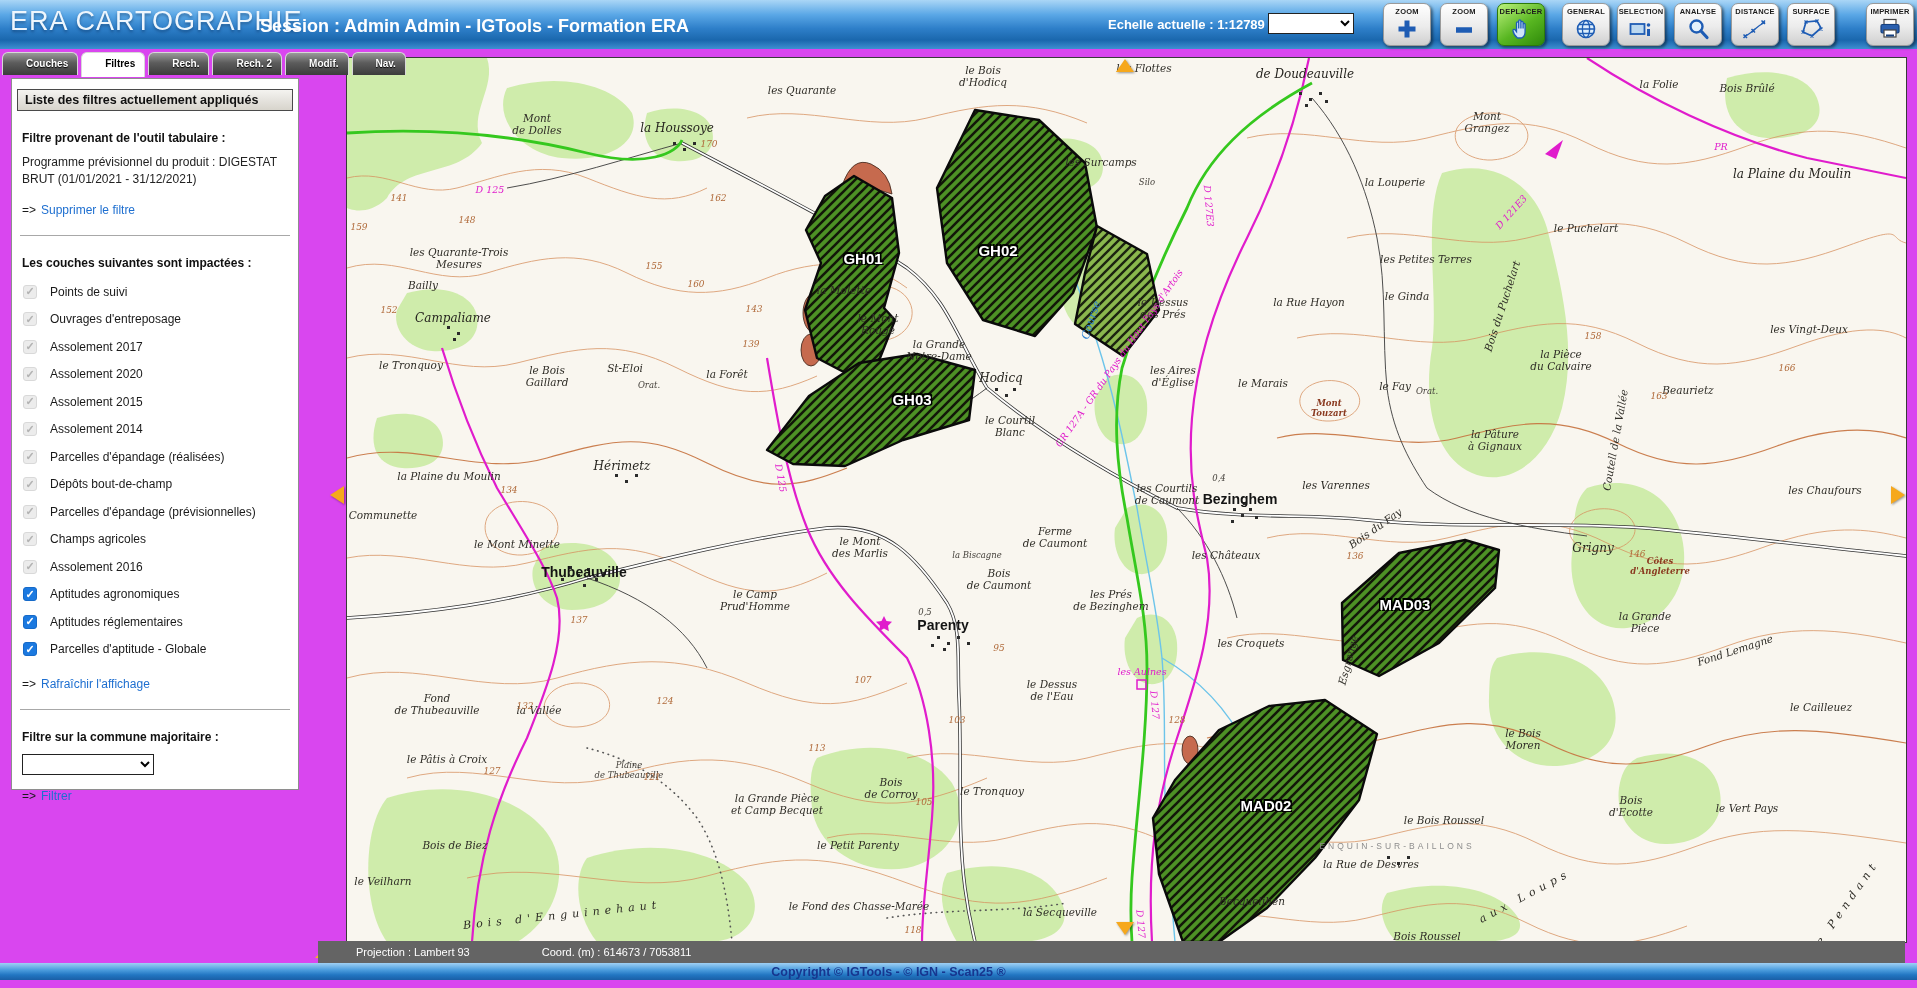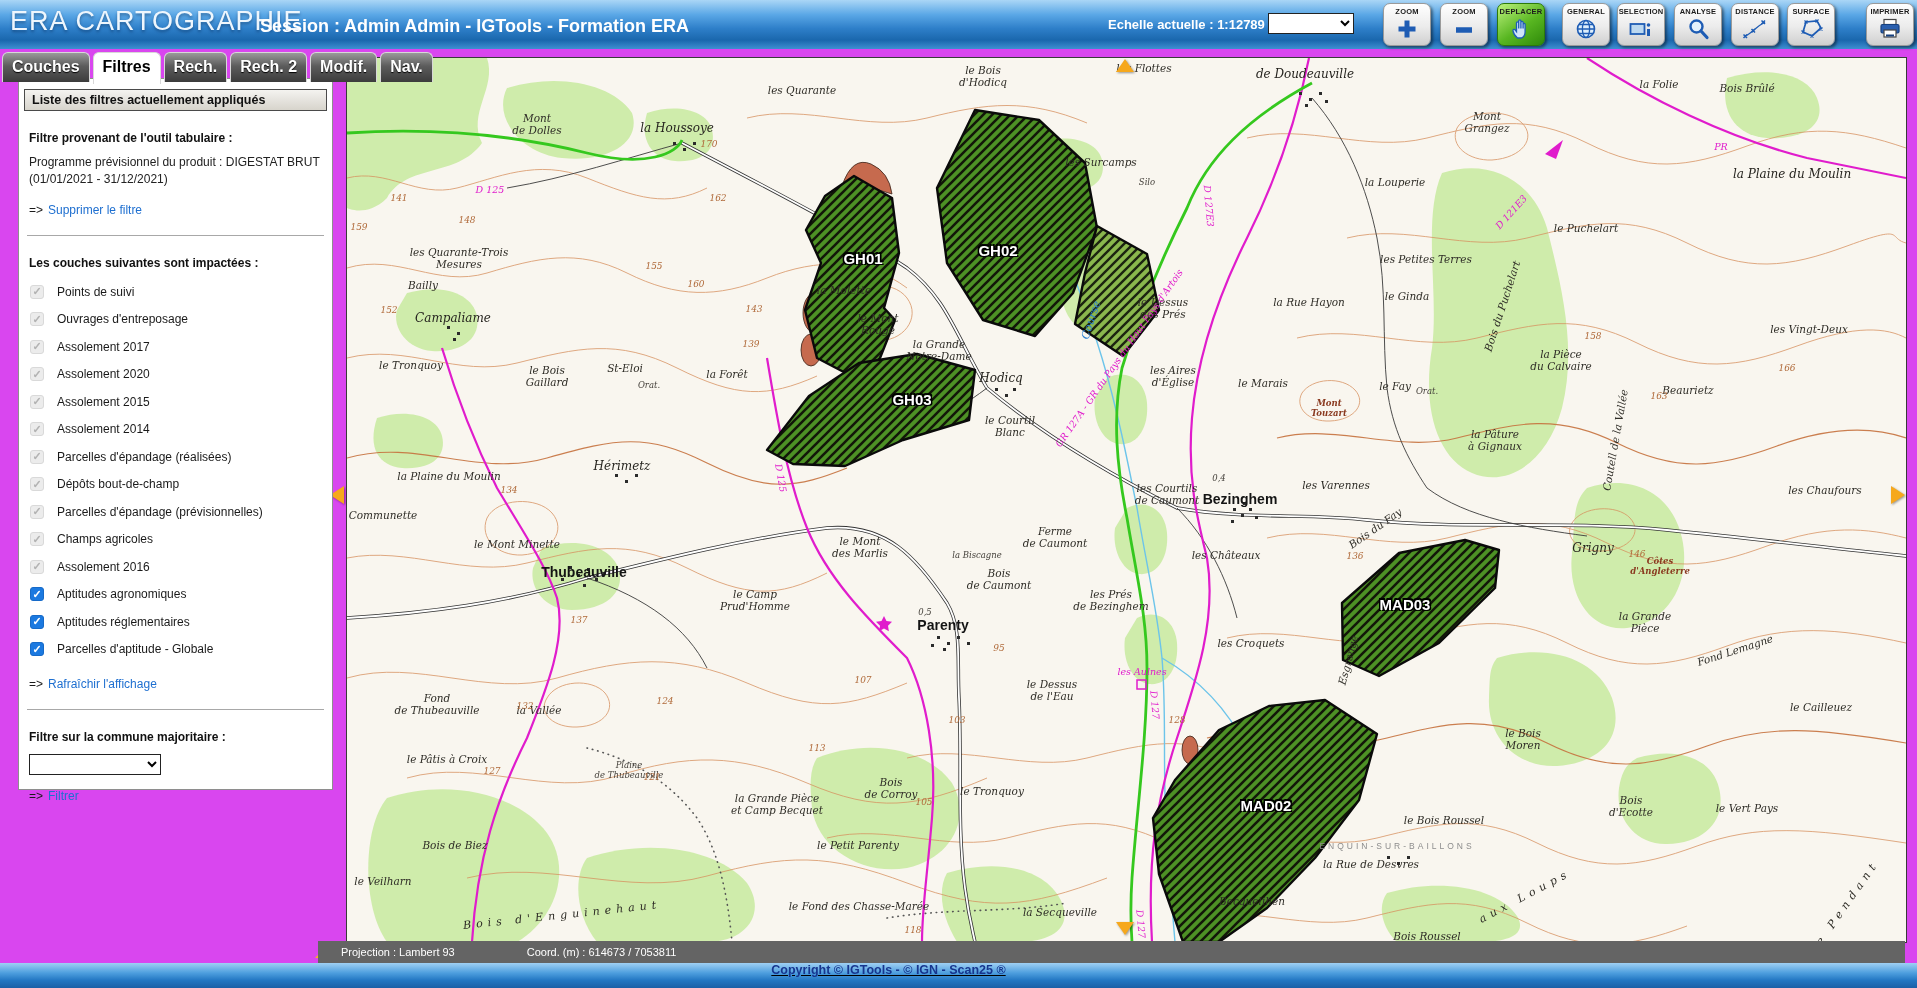--- a/index.html
+++ b/index.html
@@ -16,25 +16,25 @@
   .scale-select{position:absolute;left:1268px;top:13px;width:86px;height:21px;border:1px solid #222;background:#fff;font-size:11px;}
   .tbtn{position:absolute;top:3px;width:46px;height:41px;border:1px solid #9a9a9a;border-radius:7px;
         background:linear-gradient(180deg,#ffffff,#ececec 55%,#cfcfcf);
         box-shadow:1.5px 2px 3px rgba(0,0,0,.45);cursor:pointer;}
   .tbtn .tlabel{display:block;text-align:center;font-size:7.5px;font-weight:bold;color:#1c1c1c;margin-top:3px;letter-spacing:.2px;}
   .tbtn svg{display:block;margin:1px auto 0 auto;}
   .tbtn.active{background:linear-gradient(145deg,#bdf27e,#58b621 55%,#2f8a0a);border-color:#2c7a09;}
 
   
   .tabs{position:absolute;left:2px;top:52px;display:flex;align-items:flex-end;z-index:5;}
-  .tab{font-size:16px;font-weight:bold;color:#fff;padding:5px 9px 6px 9px;margin-right:3px;
+  .tab{font-size:10px;font-weight:bold;color:#fff;padding:5px 9px 6px 23px;margin-right:3px;
        background:linear-gradient(180deg,#9a9a9a,#5c5c5c 45%,#3c3c3c);
        border:1px solid #d8d8d8;border-bottom:none;border-radius:6px 6px 0 0;cursor:pointer;text-shadow:0 1px 1px #000;}
   .tab.active{background:#fff;color:#000;text-shadow:none;padding-bottom:8px;margin-bottom:-2px;}
-  .panel{position:absolute;left:18px;top:78px;width:315px;height:712px;background:#fff;border:1px solid #8e8e8e;box-sizing:border-box;z-index:4;}
+  .panel{position:absolute;left:11px;top:78px;width:288px;height:712px;background:#fff;border:1px solid #8e8e8e;box-sizing:border-box;z-index:4;}
   .panel-title{margin:10px 5px 0 5px;border:1px solid #4a4a4a;background:linear-gradient(180deg,#f4f3f0,#d7d4cc);
        padding:3px 7px;font-size:12.5px;font-weight:bold;color:#111;}
   .sec{margin:20px 0 0 10px;font-size:12px;font-weight:bold;color:#111;}
   .desc{margin:9px 12px 0 10px;font-size:12px;line-height:1.45;color:#222;}
   .linkrow{margin:14px 0 0 10px;font-size:12px;color:#1a1a1a;}
   .linkrow a{color:#1e6fd0;text-decoration:none;margin-left:5px;cursor:pointer;}
   .panel hr{margin:18px 8px 0 8px;border:0;border-top:1px solid #a8a8a8;}
   #layer-list{margin-top:8px;}
   .layer-row{display:flex;align-items:center;height:27.5px;padding-left:11px;}
   .cb{width:14px;height:14px;border-radius:3px;display:flex;align-items:center;justify-content:center;
@@ -68,25 +68,25 @@
   .arr.right{left:1891px;top:486px;border-top:9px solid transparent;border-bottom:9px solid transparent;border-left:14px solid #f6a81c;}
   .arr.up   {left:1116px;top:59px;border-left:9px solid transparent;border-right:9px solid transparent;border-bottom:13px solid #f6a81c;}
   .arr.down {left:1116px;top:922px;border-left:9px solid transparent;border-right:9px solid transparent;border-top:13px solid #f6a81c;}
   .flag{position:absolute;width:0;height:0;}
   .flag.tl{left:266px;top:57px;border-bottom:15px solid #f6b41c;border-right:15px solid transparent;}
   .flag.sb{left:315px;top:944px;border-bottom:14px solid #f6b41c;border-left:14px solid transparent;}
 
   
   .statusbar{position:absolute;left:318px;top:941px;width:1587px;height:22px;background:#646464;color:#fff;
       font-size:11px;display:flex;align-items:center;}
-  .statusbar .proj{margin-left:23px;}
+  .statusbar .proj{margin-left:38px;}
   .statusbar .coord{margin-left:72px;}
-  .footer{position:absolute;left:0;top:963px;width:100%;height:25px;
+  .footer{position:absolute;left:0;top:963px;width:100%;height:17px;
       background:linear-gradient(180deg,#9fd0f4 0%,#4d9ede 40%,#2276c2 70%,#1a5fa6 100%);
-      display:flex;justify-content:center;padding-right:140px;box-sizing:border-box;text-decoration:underline;}
+      display:flex;align-items:center;justify-content:center;padding-right:140px;box-sizing:border-box;}
   .footer span{color:#17368f;font-size:12.5px;font-weight:bold;}
 </style>
 </head>
 <body>
 
 <div class="app">
 
   <div class="hdr">
     <div class="app-title">ERA CARTOGRAPHIE</div>
     <div class="session">

